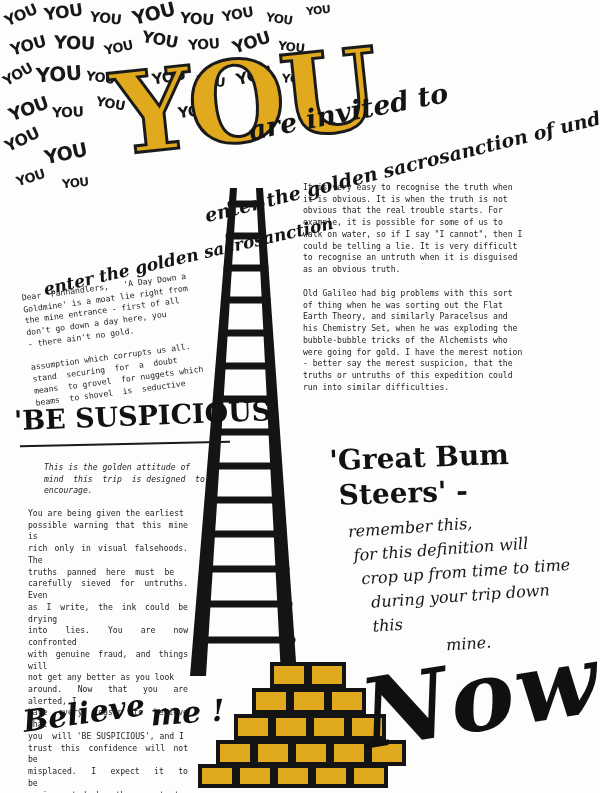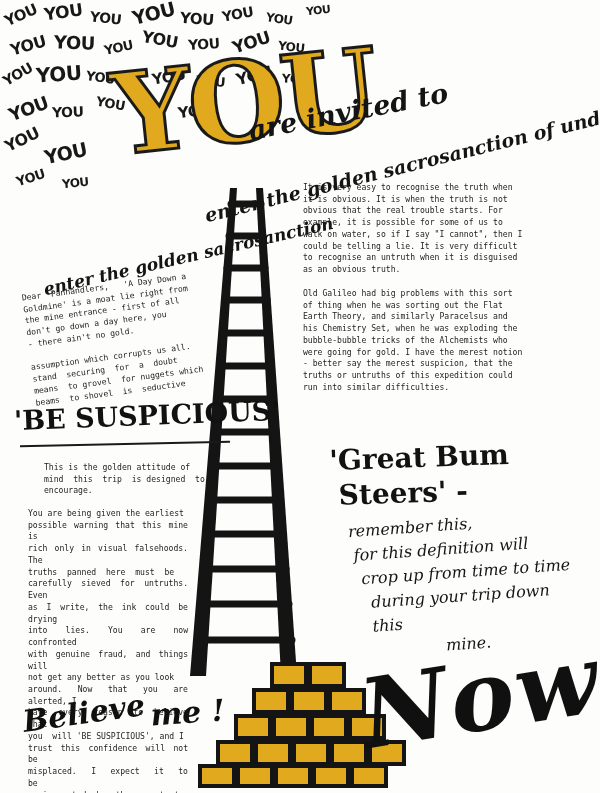--- a/index.html
+++ b/index.html
@@ -116,20 +116,21 @@
   .t-trade {
     left: 303px;
     top: 375px;
     width: 270px;
   }
 
   .t-golden-attitude {
     left: 44px;
     top: 462px;
     width: 188px;
+    font-style: italic;
   }
   .t-warning {
     left: 28px;
     top: 508px;
     width: 160px;
   }
 
   
   .be-susp {
     position: absolute;

